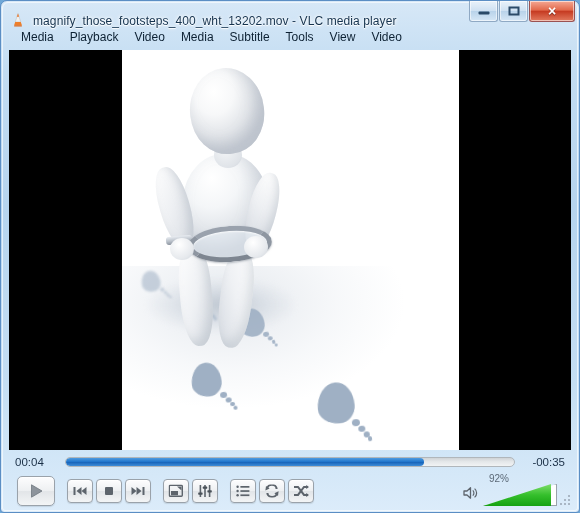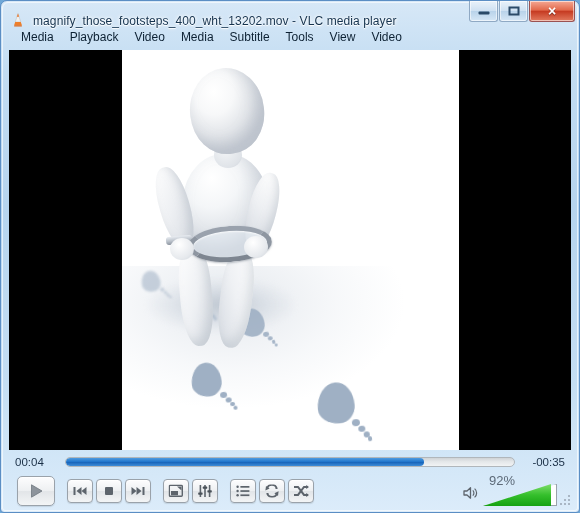--- a/index.html
+++ b/index.html
@@ -369,21 +369,21 @@
     position: absolute;
     left: 0; bottom: 0;
     height: 22px;
     background: linear-gradient(to bottom, #7ede6a 0%, #35bf2c 50%, #16a212 100%);
     clip-path: polygon(0% 100%, 100% 0%, 100% 100%);
   }
   #volume-pct {
     position: absolute;
     left: 6px;
     top: -11px;
-    font-size: 13px;
+    font-size: 10px;
     color: #5d6a78;
     white-space: nowrap;
   }
   #resize-grip {
     position: absolute;
     right: 1px;
     bottom: 1px;
     width: 12px; height: 12px;
   }
   .grip-dot {

